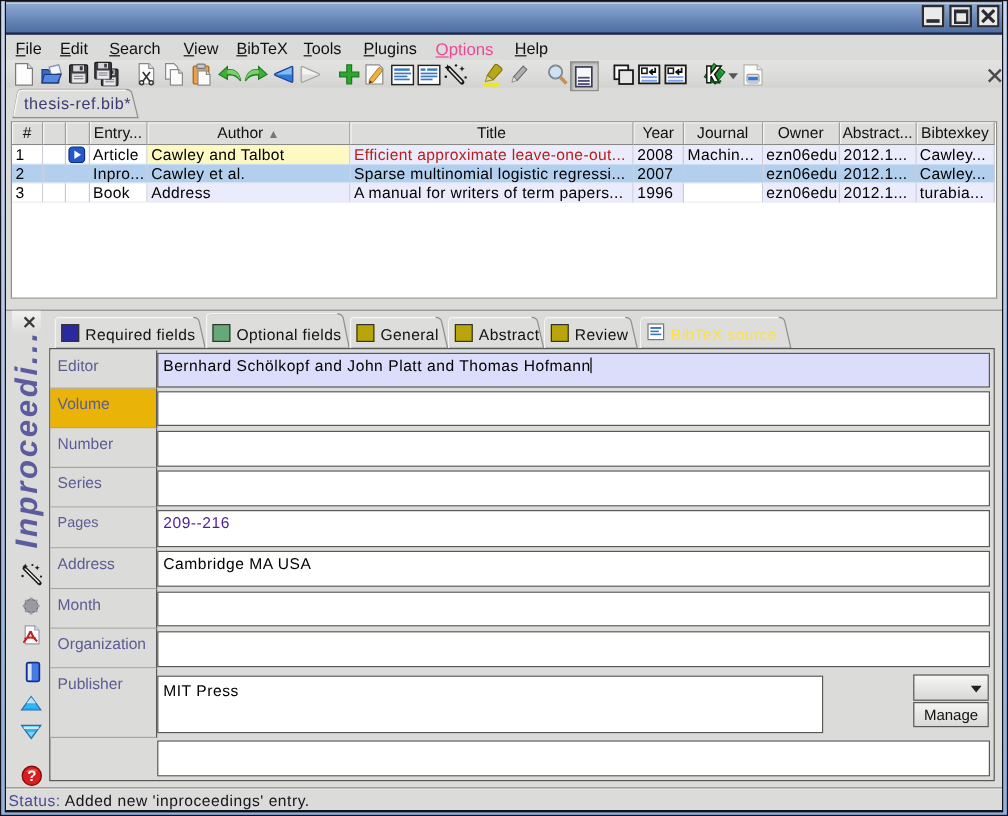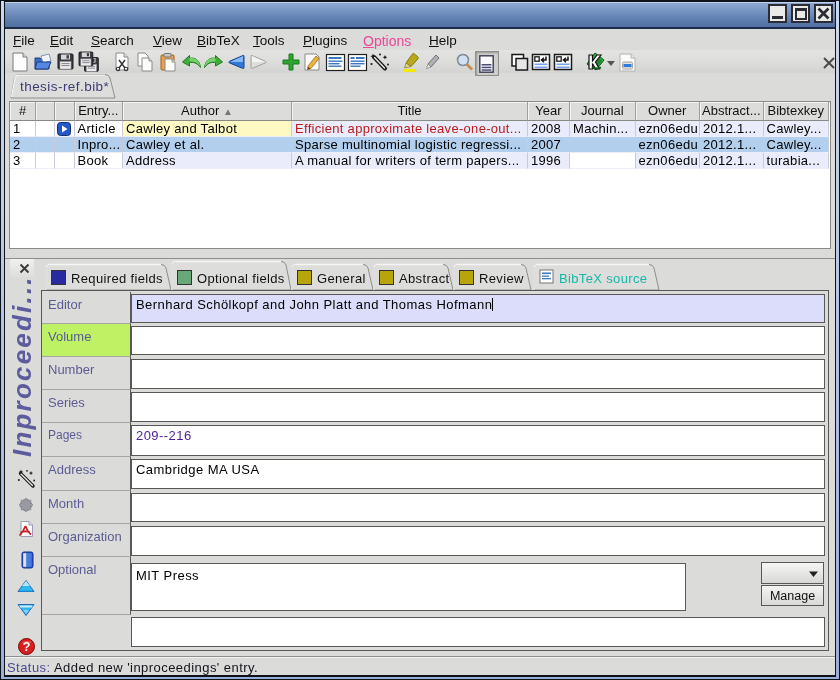--- a/index.html
+++ b/index.html
@@ -342,39 +342,39 @@
 <svg width="131" height="28" style="left:533px;top:263px">
 <path d="M1,27 L1,5 Q1,1.5 5,1.5 L116,1.5 Q120,1.5 121,5 L126,27 Z" fill="#dddddc" stroke="#8e8e8a" stroke-width="1"></path>
 <path d="M1,27 L1,5 Q1,1.5 5,1.5 L116,1.5" fill="none" stroke="#f5f5f4" stroke-width="1.3"></path>
 </svg>
 <svg width="16" height="16" style="left:539px;top:269px">
       <rect x="1" y="1" width="13" height="13" fill="#fff" stroke="#777"></rect>
       <rect x="3" y="3.5" width="9" height="1.6" fill="#3a78c0"></rect>
       <rect x="3" y="6.5" width="7" height="1.3" fill="#3a78c0"></rect>
       <rect x="3" y="9" width="9" height="1.3" fill="#3a78c0"></rect>
     </svg>
-<div style="position:absolute;left:559px;top:271px;font-size:13px;letter-spacing:0.35px;color:#14b8a6;white-space:nowrap;">BibTeX source</div>
+<div style="position:absolute;left:559px;top:271px;font-size:13px;letter-spacing:0.35px;color:#fde047;white-space:nowrap;">BibTeX source</div>
 <div style="position:absolute;left:41px;top:290px;width:788px;height:361px;border:1px solid #585856;background:#dbdbd9;box-sizing:border-box;"></div>
 <div style="position:absolute;left:42px;top:291.5px;width:89px;height:32.8px;background:#dbdbd9;border-right:1px solid #585856;border-bottom:1px solid #a5a5a1;box-sizing:border-box;font-size:13px;color:#5c5c94;padding:5px 0 0 6px;">Editor</div>
 <div style="position:absolute;left:131px;top:293.5px;width:694px;height:29.3px;background:#dcddfa;border:1px solid #585856;box-sizing:border-box;font-size:13px;letter-spacing:0.45px;color:#000;padding:2px 0 0 4px;white-space:nowrap;overflow:hidden;">Bernhard Schölkopf and John Platt and Thomas Hofmann<span style="display:inline-block;width:1px;height:13px;background:#000;vertical-align:-2px;"></span></div>
-<div style="position:absolute;left:42px;top:324.3px;width:89px;height:32.7px;background:#bef264;border-right:1px solid #585856;border-bottom:1px solid #a5a5a1;box-sizing:border-box;font-size:13px;color:#5c5c94;padding:5px 0 0 6px;">Volume</div>
+<div style="position:absolute;left:42px;top:324.3px;width:89px;height:32.7px;background:#eab308;border-right:1px solid #585856;border-bottom:1px solid #a5a5a1;box-sizing:border-box;font-size:13px;color:#5c5c94;padding:5px 0 0 6px;">Volume</div>
 <div style="position:absolute;left:131px;top:326.3px;width:694px;height:29.2px;background:#fff;border:1px solid #585856;box-sizing:border-box;font-size:13px;letter-spacing:0.45px;color:#000;padding:2px 0 0 4px;white-space:nowrap;overflow:hidden;"></div>
 <div style="position:absolute;left:42px;top:357.0px;width:89px;height:33.0px;background:#dbdbd9;border-right:1px solid #585856;border-bottom:1px solid #a5a5a1;box-sizing:border-box;font-size:13px;color:#5c5c94;padding:5px 0 0 6px;">Number</div>
 <div style="position:absolute;left:131px;top:359.0px;width:694px;height:29.5px;background:#fff;border:1px solid #585856;box-sizing:border-box;font-size:13px;letter-spacing:0.45px;color:#000;padding:2px 0 0 4px;white-space:nowrap;overflow:hidden;"></div>
 <div style="position:absolute;left:42px;top:390.0px;width:89px;height:33.2px;background:#dbdbd9;border-right:1px solid #585856;border-bottom:1px solid #a5a5a1;box-sizing:border-box;font-size:13px;color:#5c5c94;padding:5px 0 0 6px;">Series</div>
 <div style="position:absolute;left:131px;top:392.0px;width:694px;height:29.7px;background:#fff;border:1px solid #585856;box-sizing:border-box;font-size:13px;letter-spacing:0.45px;color:#000;padding:2px 0 0 4px;white-space:nowrap;overflow:hidden;"></div>
 <div style="position:absolute;left:42px;top:423.2px;width:89px;height:34.1px;background:#dbdbd9;border-right:1px solid #585856;border-bottom:1px solid #a5a5a1;box-sizing:border-box;font-size:12px;color:#5c5c94;padding:5px 0 0 6px;">Pages</div>
 <div style="position:absolute;left:131px;top:425.2px;width:694px;height:30.6px;background:#fff;border:1px solid #585856;box-sizing:border-box;font-size:13px;letter-spacing:0.45px;color:#4c1d95;padding:2px 0 0 4px;white-space:nowrap;overflow:hidden;">209--216</div>
 <div style="position:absolute;left:42px;top:457.3px;width:89px;height:33.7px;background:#dbdbd9;border-right:1px solid #585856;border-bottom:1px solid #a5a5a1;box-sizing:border-box;font-size:13px;color:#5c5c94;padding:5px 0 0 6px;">Address</div>
 <div style="position:absolute;left:131px;top:459.3px;width:694px;height:30.2px;background:#fff;border:1px solid #585856;box-sizing:border-box;font-size:13px;letter-spacing:0.45px;color:#000;padding:2px 0 0 4px;white-space:nowrap;overflow:hidden;">Cambridge MA USA</div>
 <div style="position:absolute;left:42px;top:491.0px;width:89px;height:32.5px;background:#dbdbd9;border-right:1px solid #585856;border-bottom:1px solid #a5a5a1;box-sizing:border-box;font-size:13px;color:#5c5c94;padding:5px 0 0 6px;">Month</div>
 <div style="position:absolute;left:131px;top:493.0px;width:694px;height:29.0px;background:#fff;border:1px solid #585856;box-sizing:border-box;font-size:13px;letter-spacing:0.45px;color:#000;padding:2px 0 0 4px;white-space:nowrap;overflow:hidden;"></div>
 <div style="position:absolute;left:42px;top:523.5px;width:89px;height:33.5px;background:#dbdbd9;border-right:1px solid #585856;border-bottom:1px solid #a5a5a1;box-sizing:border-box;font-size:13px;color:#5c5c94;padding:5px 0 0 6px;">Organization</div>
 <div style="position:absolute;left:131px;top:525.5px;width:694px;height:30.0px;background:#fff;border:1px solid #585856;box-sizing:border-box;font-size:13px;letter-spacing:0.45px;color:#000;padding:2px 0 0 4px;white-space:nowrap;overflow:hidden;"></div>
-<div style="position:absolute;left:42px;top:557.0px;width:89px;height:57.5px;background:#dbdbd9;border-right:1px solid #585856;border-bottom:1px solid #a5a5a1;box-sizing:border-box;font-size:13px;color:#5c5c94;padding:5px 0 0 6px;">Optional</div>
+<div style="position:absolute;left:42px;top:557.0px;width:89px;height:57.5px;background:#dbdbd9;border-right:1px solid #585856;border-bottom:1px solid #a5a5a1;box-sizing:border-box;font-size:13px;color:#5c5c94;padding:5px 0 0 6px;">Publisher</div>
 <div style="position:absolute;left:131px;top:562.7px;width:555px;height:48.5px;background:#fff;border:1px solid #585856;box-sizing:border-box;font-size:13px;letter-spacing:0.45px;color:#000;padding:4px 0 0 4px;white-space:nowrap;overflow:hidden;">MIT Press</div>
 <div style="position:absolute;left:761px;top:562.0px;width:63px;height:22px;background:linear-gradient(180deg,#f6f6f5,#d8d8d6);border:1px solid #585856;box-sizing:border-box;">
       <svg width="12" height="8" style="left:46px;top:7px">
         <path d="M1,1.5 L10,1.5 L5.5,7 Z" fill="#222"></path>
       </svg>
     </div>
 <div style="position:absolute;left:761px;top:585.0px;width:63px;height:21px;background:linear-gradient(180deg,#f4f4f3,#d9d9d7);border:1px solid #585856;box-sizing:border-box;font-size:12.5px;color:#111;text-align:center;padding-top:3px;">Manage</div>
 <div style="position:absolute;left:131px;top:616.5px;width:694px;height:30.5px;background:#fff;border:1px solid #585856;box-sizing:border-box;font-size:13px;letter-spacing:0.45px;color:#000;padding:2px 0 0 4px;white-space:nowrap;overflow:hidden;"></div>
 <div style="position:absolute;left:5px;top:656px;width:830px;height:19px;border-top:1px solid #908f8b;box-shadow:inset 0 1px 0 #f2f2f0;box-sizing:border-box;font-size:13px;letter-spacing:0.45px;padding:3px 0 0 2px;"><span style="color:#4a4a94;">Status:</span> <span style="color:#14141c;">Added new 'inproceedings' entry.</span></div>
 </div>

